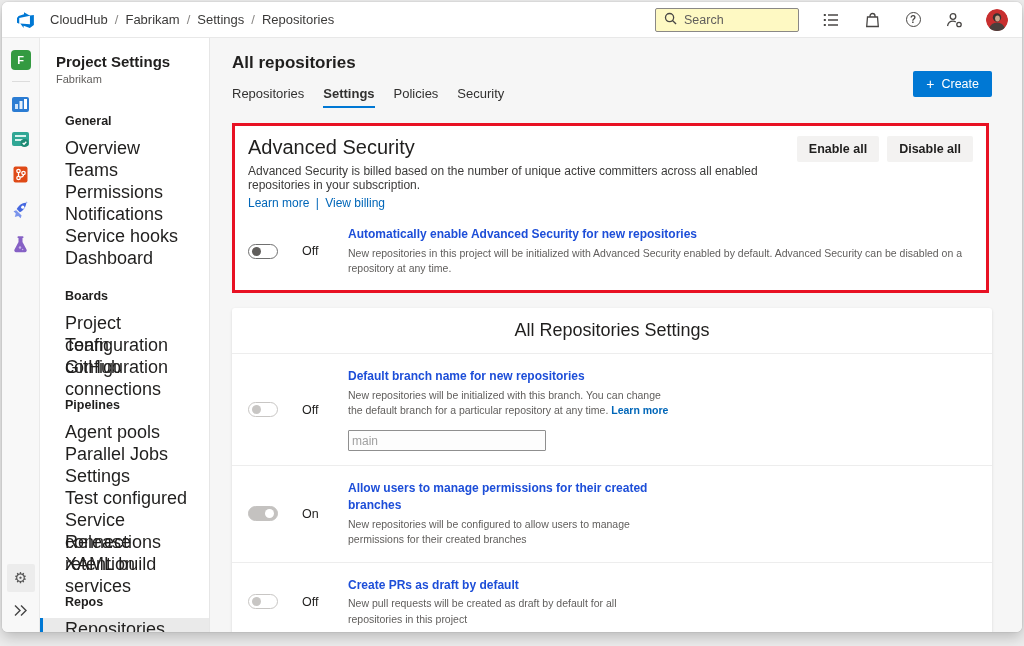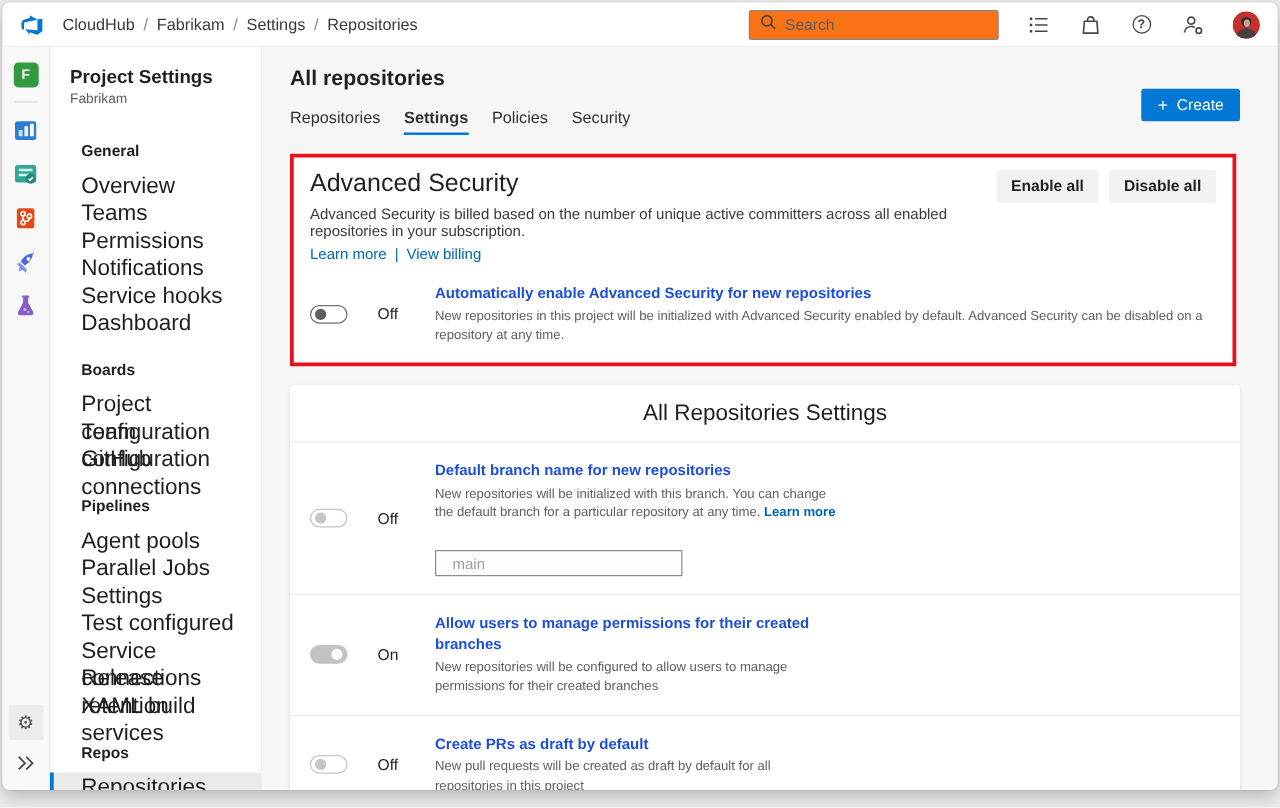--- a/index.html
+++ b/index.html
@@ -23,22 +23,22 @@
     height:36px; flex:0 0 36px; background:#fff;
     border-bottom:1px solid #e8e8e8;
     display:flex; align-items:center; padding:0 14px;
   }
   .logo { width:20px; height:20px; display:flex; align-items:center; justify-content:center; cursor:pointer; }
   .crumbs { display:flex; align-items:center; gap:7px; margin-left:14px; font-size:13px; color:#3b3a39; }
   .crumb { cursor:pointer; }
   .crumb-sep { color:#8a8886; }
   .topbar-right { margin-left:auto; display:flex; align-items:center; gap:23px; }
   .searchbox {
-    width:200px; height:24px; border:1px solid #8a8886; border-radius:2px;
-    display:flex; align-items:center; gap:7px; padding:0 8px; background:#f97316;
+    width:144px; height:24px; border:1px solid #8a8886; border-radius:2px;
+    display:flex; align-items:center; gap:7px; padding:0 8px; background:#fef9c3;
   }
   .searchbox input {
     border:none; outline:none; width:100%; font-size:12.5px;
     font-family:"Liberation Sans", sans-serif; color:#323130; background:transparent;
   }
   .searchbox input::placeholder { color:#605e5c; }
   .tb-icon { width:18px; height:18px; display:flex; align-items:center; justify-content:center; color:#484644; cursor:pointer; }
   .help-circle { width:15px; height:15px; border:1.4px solid #484644; border-radius:50%; font-size:10px; font-weight:bold; display:flex; align-items:center; justify-content:center; color:#484644; }
   .avatar { width:22px; height:22px; border-radius:50%; overflow:hidden; cursor:pointer; }
 
@@ -126,23 +126,23 @@
 
   
   .card-settings {
     margin-top:15px; background:#fff; border-radius:3px;
     box-shadow:0 1px 3px rgba(0,0,0,.12); padding-top:12px;
   }
   .card-settings-title { font-size:18px; font-weight:normal; padding:0 16px 12px;text-align:center; }
   .settings-row { display:flex; padding:14px 16px; border-top:1px solid #ededed; }
   .settings-row .toggle-text { max-width:322px; }
   .branch-input {
-    margin-top:22px; width:198px; height:21px; border:1px solid #8f8f8f; border-radius:1px;
+    margin-top:12px; width:198px; height:21px; border:1px solid #8f8f8f; border-radius:1px;
     background:#fdfdfd; font-size:12px; font-family:"Liberation Sans",sans-serif;
-    padding:0 13px; color:#323130;
+    padding:0 3px; color:#323130;
   }
   .branch-input::placeholder { color:#a0a0a0; }
 </style>
 </head>
 <body>
 
 <div class="app">
 
   <div class="topbar">
     <div class="logo">

